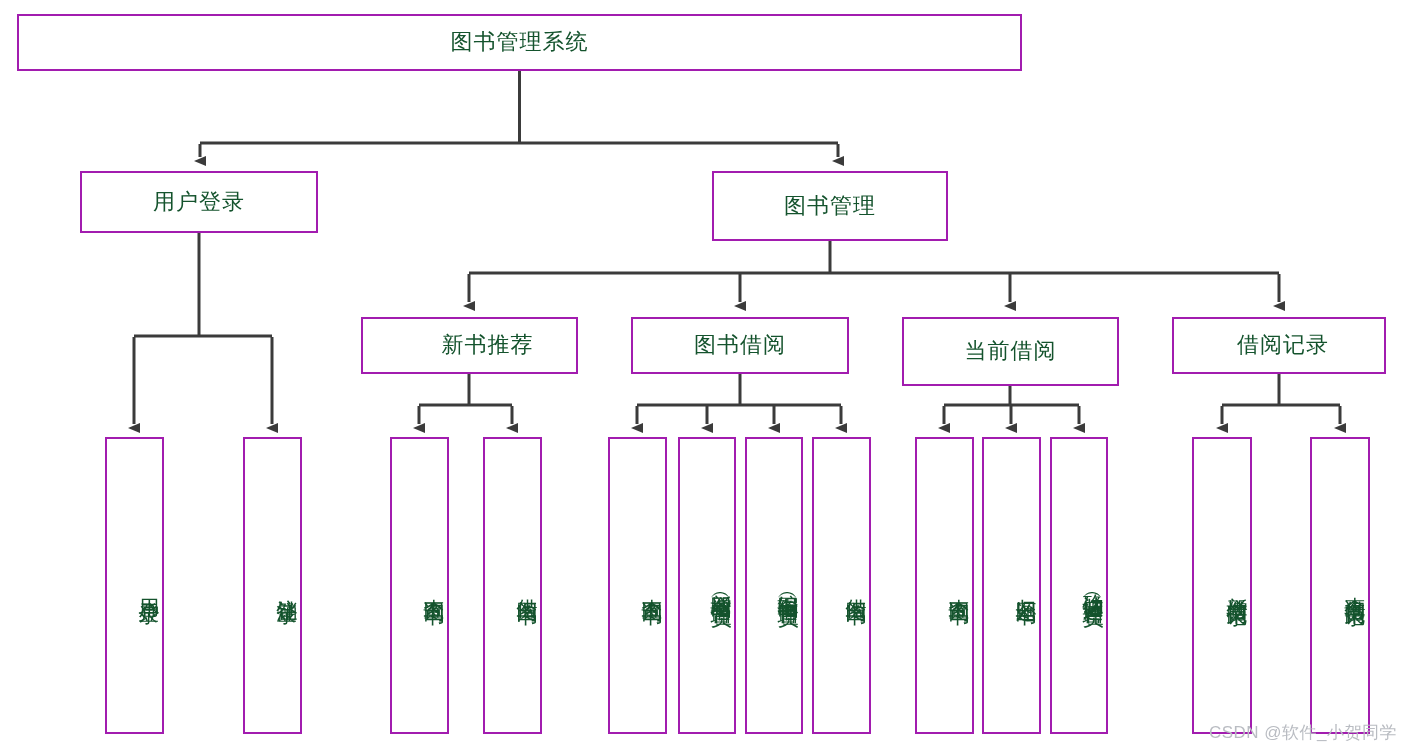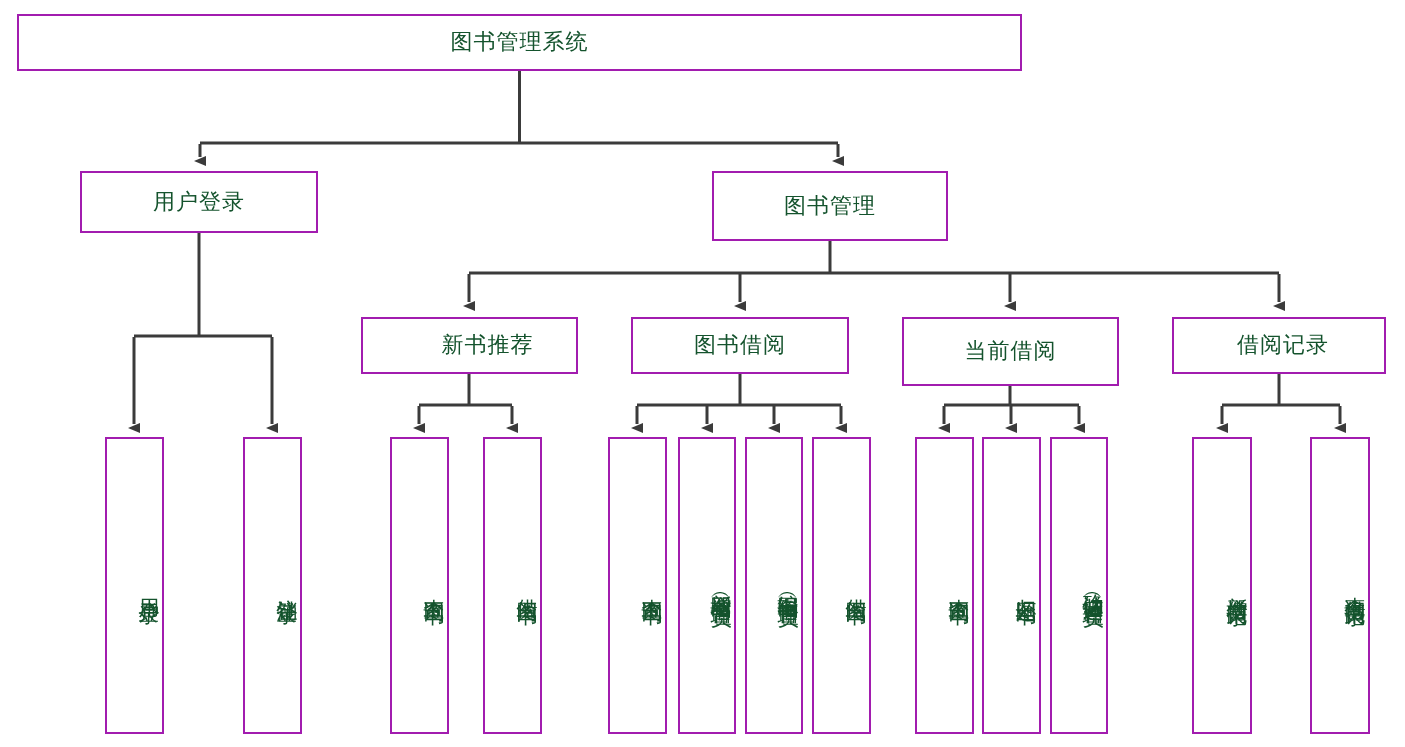--- a/index.html
+++ b/index.html
@@ -189,13 +189,14 @@
         <span>确认归还（管理员）</span>
       </div>
       <div class="node node-v" style="left: 1192px; top: 437px; width: 60px; height: 297px;">
         <span>新增借阅记录</span>
       </div>
       <div class="node node-v" style="left: 1310px; top: 437px; width: 60px; height: 297px;">
         <span>查询借阅记录</span>
       </div>
     </div>
 
+  <div id="watermark">CSDN @软件_小贺同学</div>
 </div>
 
 </body></html>

